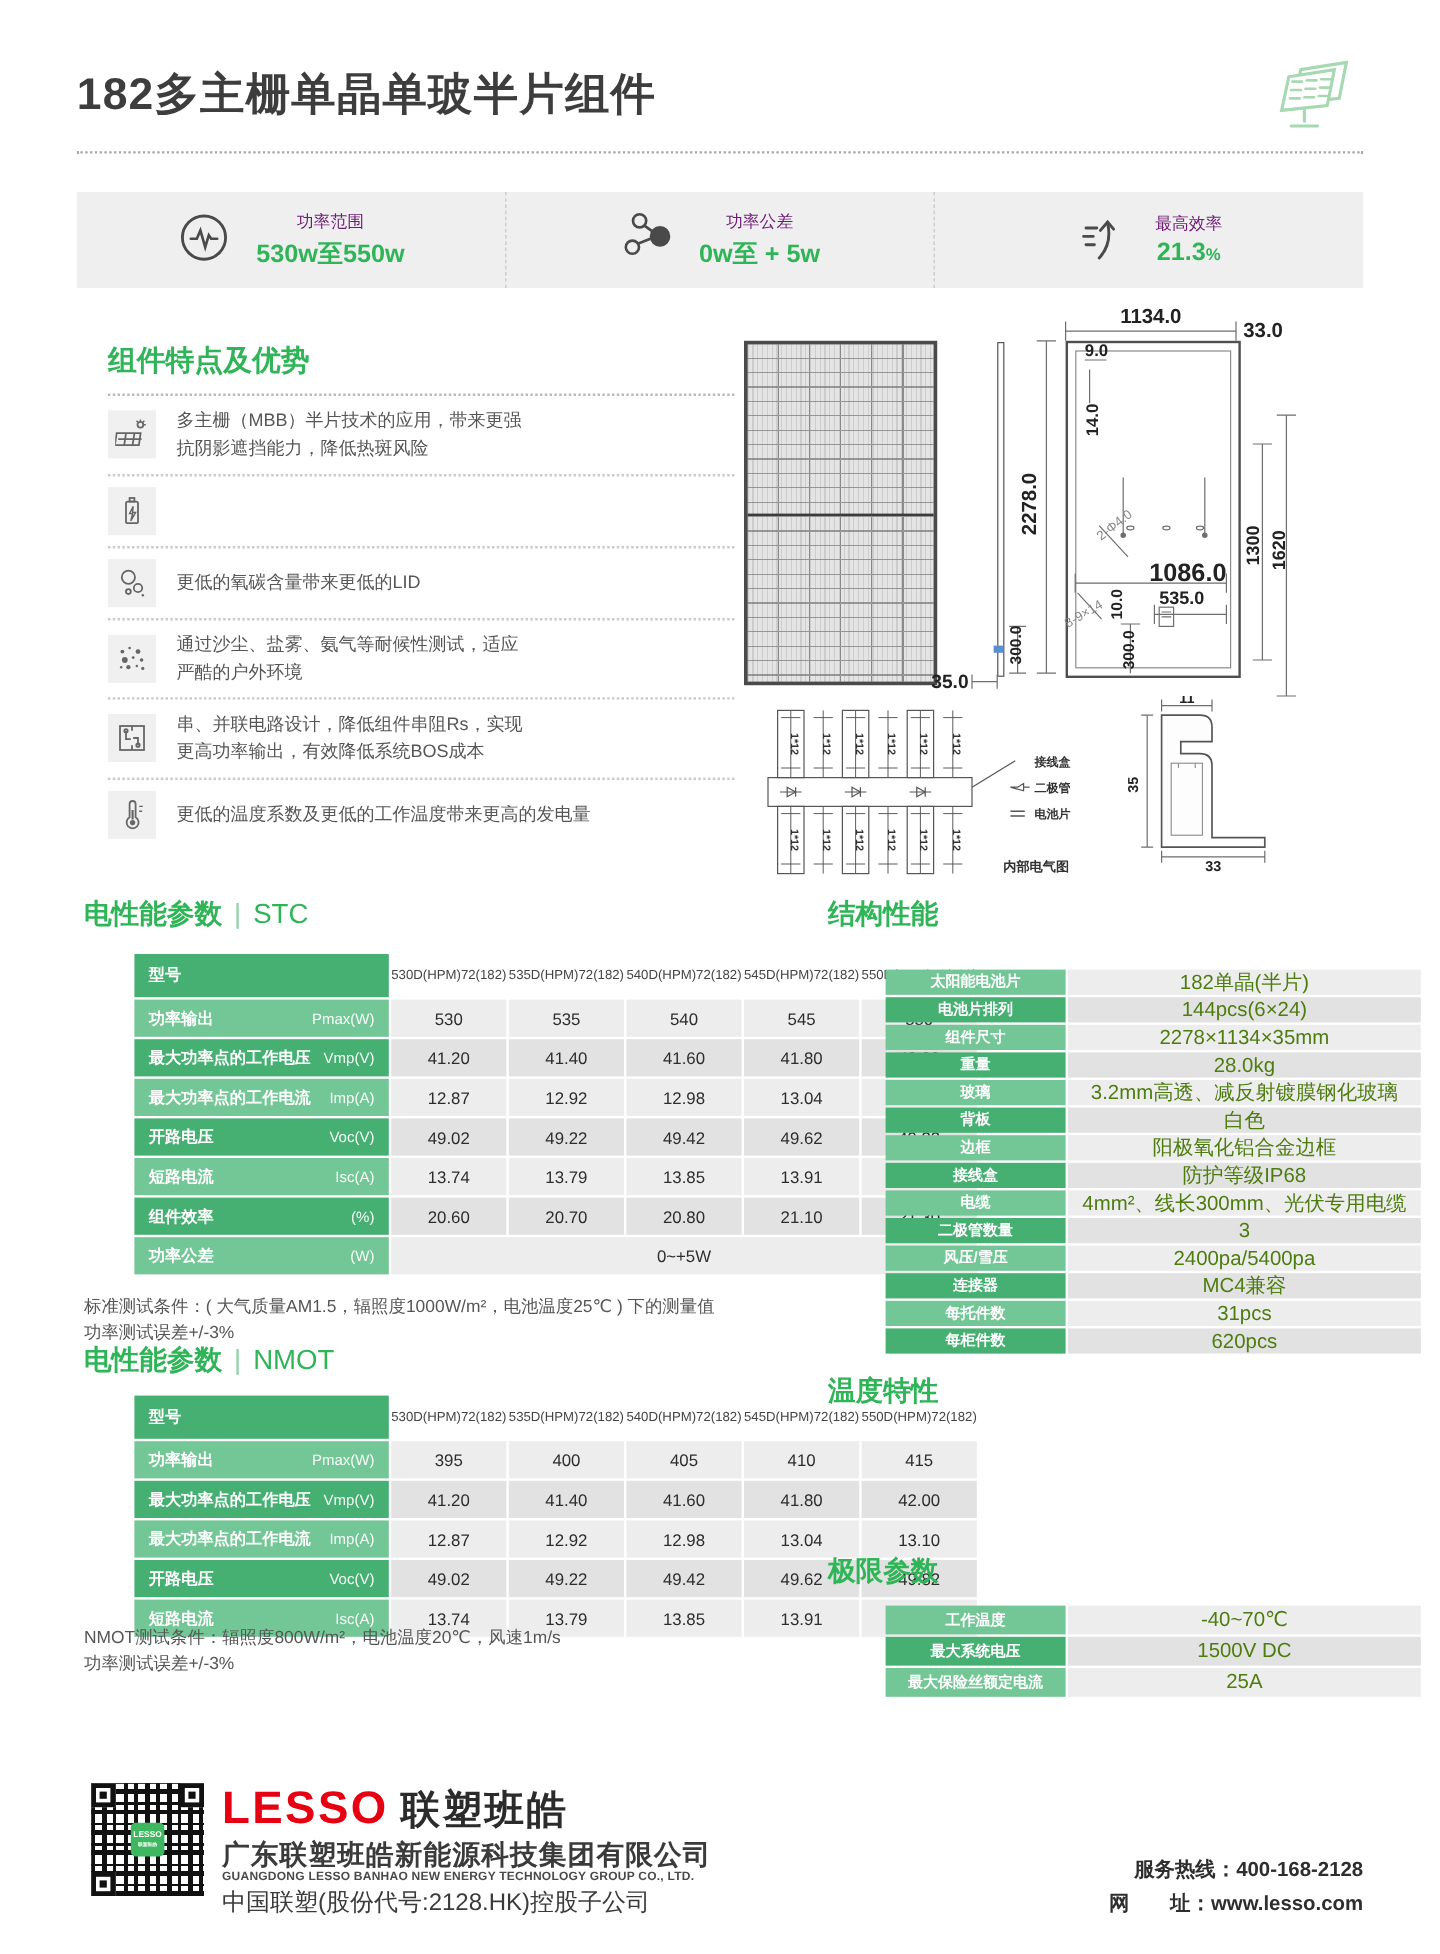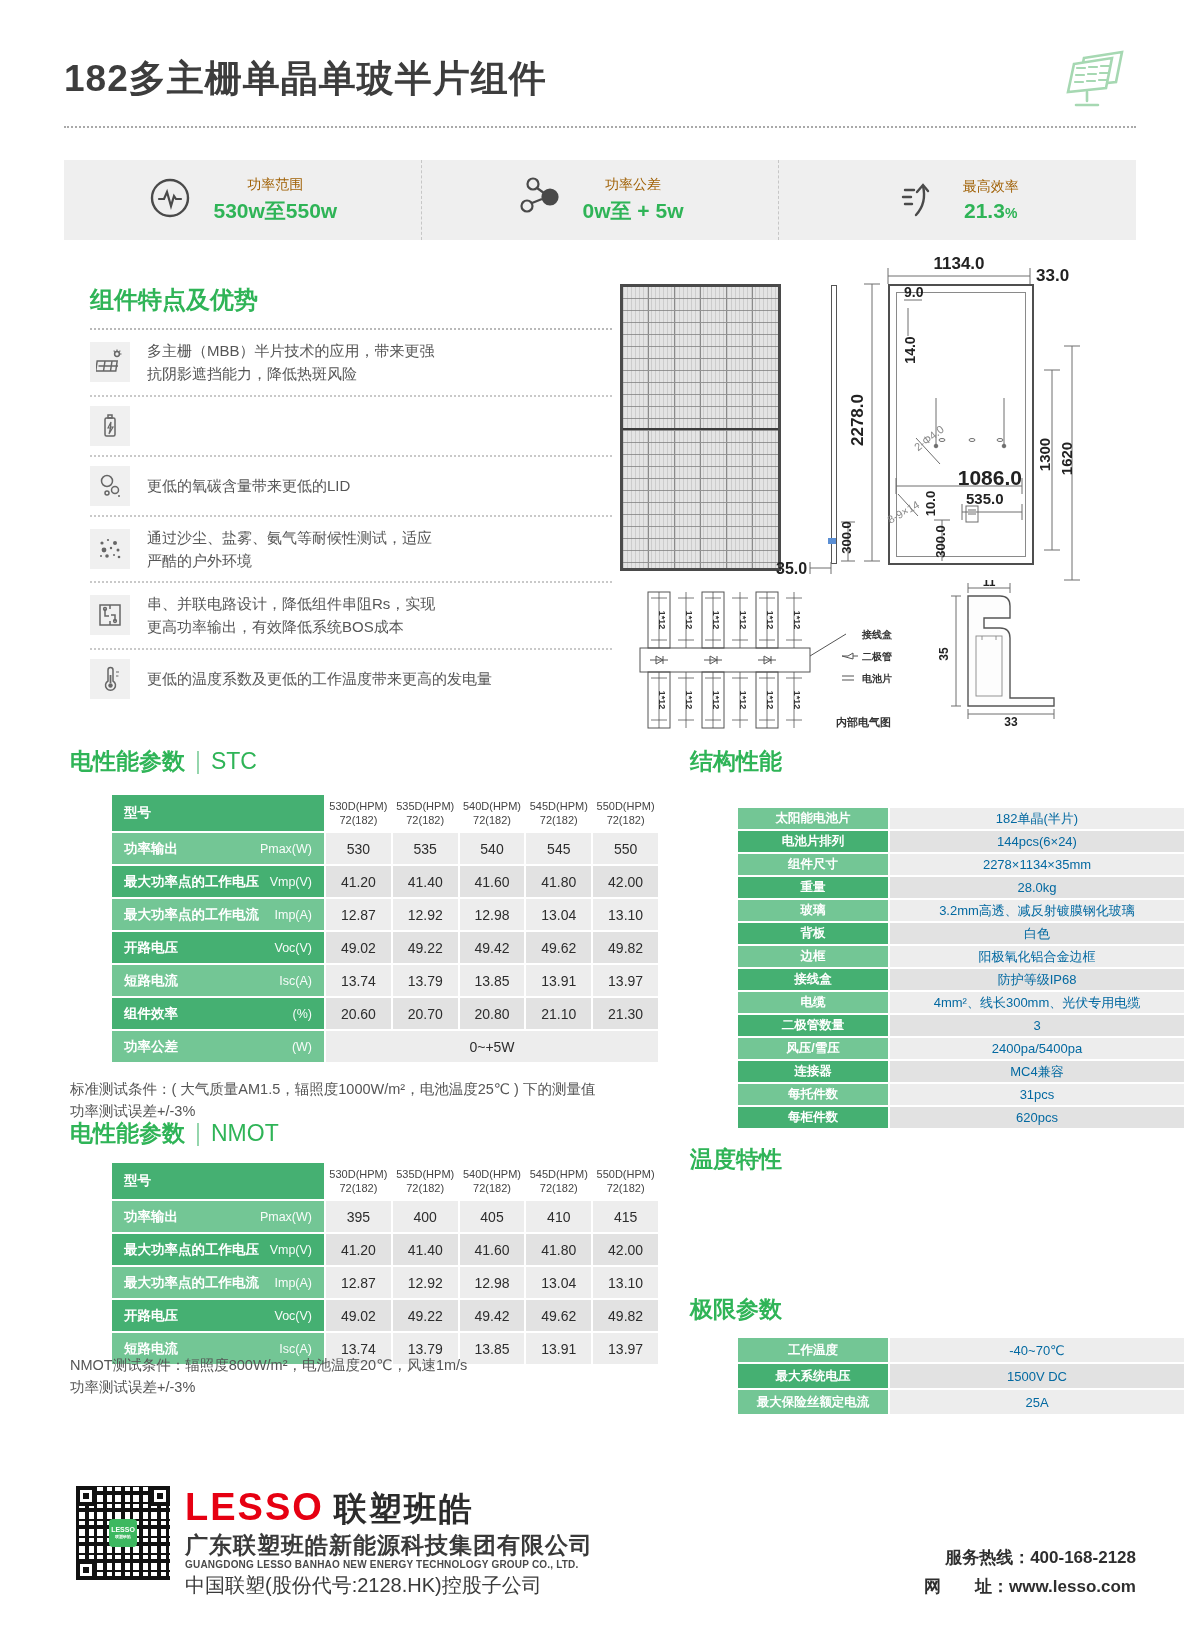--- a/index.html
+++ b/index.html
@@ -8,21 +8,21 @@
   .abs{position:absolute;}
   
   .page-title{left:64px;top:54px;font-size:37px;font-weight:bold;color:#3d3d3d;letter-spacing:1px;}
   .header-rule{left:64px;right:64px;top:126px;border-top:2px dotted #a9a9a9;height:0;}
   .header-icon{right:72px;top:48px;width:66px;height:62px;}
   
   .stats{left:64px;top:160px;width:1072px;height:80px;background:#efefef;display:flex;}
   .stat{flex:1;display:flex;align-items:center;justify-content:center;gap:20px;}
   .stat+.stat{border-left:1px dashed #c6c6c6;}
   .stat-txt{display:flex;flex-direction:column;align-items:center;}
-  .stat-label{font-size:14px;color:#a16207;}
+  .stat-label{font-size:14px;color:#701a75;}
   .stat-value{font-size:21px;font-weight:bold;color:#2FB457;margin-top:3px;}
   .stat-value .pct{font-size:14px;}
   
   .features{left:90px;top:284px;width:522px;}
   .features-title{font-size:24px;font-weight:bold;color:#2FB457;padding-bottom:12px;border-bottom:2px dotted #b9b9b9;}
   .feature{display:flex;align-items:center;gap:17px;padding:9px 0;border-bottom:2px dotted #c9c9c9;}
   .feature:last-child{border-bottom:none;}
   .f-icon{width:40px;height:40px;background:#f0f0f0;flex:none;display:flex;align-items:center;justify-content:center;}
   .f-text{font-size:15px;color:#565656;line-height:1.55;}
   
@@ -45,32 +45,32 @@
   .sec-title{font-size:23px;font-weight:bold;color:#2FB457;}
   .sec-title .divider{font-weight:300;color:#8fd3a8;margin:0 10px;}
   .sec-title .sub{font-weight:normal;}
   
   .t-grid{display:grid;gap:2px;position:absolute;padding-left:48px;}
   #stc-table{left:64px;top:795px;width:546px;grid-template-columns:212px repeat(5,1fr);grid-template-rows:36px repeat(7,31px);}
   #nmot-table{left:64px;top:1163px;width:546px;grid-template-columns:212px repeat(5,1fr);grid-template-rows:36px repeat(5,31px);}
   .lab{display:flex;align-items:center;justify-content:space-between;padding:0 12px;color:#fff;font-size:13.5px;font-weight:bold;}
   .lab .unit{font-weight:normal;font-size:12.5px;opacity:.95;}
   .gD{background:#45B072;}.gL{background:#73C695;}
-  .colh{background:#fff;display:flex;flex-direction:column;align-items:center;justify-content:center;font-size:11px;color:#444;line-height:1.3;}
+  .colh{background:#fff;display:flex;flex-direction:row;align-items:center;justify-content:center;font-size:11px;color:#444;line-height:1.3;}
   .val{display:flex;align-items:center;justify-content:center;font-size:14px;color:#2d2d2d;}
   .vL{background:#EDEDED;}.vD{background:#E2E2E2;}
   .span5{grid-column:2/7;}
   .note{left:70px;width:545px;font-size:14.5px;color:#555;line-height:1.55;}
   
   .s-grid{left:690px;width:446px;grid-template-columns:150px 1fr;}
   #struct-table{top:808px;grid-auto-rows:21px;}
   #temp-table{top:1188px;grid-auto-rows:24px;}
   #limit-table{top:1338px;grid-auto-rows:24px;}
   .slab{display:flex;align-items:center;justify-content:center;color:#fff;font-size:12.5px;font-weight:bold;}
-  .sval{display:flex;align-items:center;justify-content:center;font-size:13px;color:#0369a1;}
+  .sval{display:flex;align-items:center;justify-content:center;font-size:17px;color:#4d7c0f;}
   
   .qr{left:76px;top:1486px;width:94px;height:94px;background-color:#fff;
       background-image:
         repeating-linear-gradient(0deg,#111 0 4px,transparent 4px 8px,#111 8px 10px,transparent 10px 17px),
         repeating-linear-gradient(90deg,#111 0 3px,transparent 3px 9px,#111 9px 13px,transparent 13px 18px);}
   .finder{position:absolute;width:20px;height:20px;border:4px solid #111;background:#fff;box-sizing:border-box;}
   .finder b{position:absolute;left:3px;top:3px;width:6px;height:6px;background:#111;}
   .qr-logo{position:absolute;left:33px;top:33px;width:28px;height:28px;background:#3DB860;border-radius:4px;
            display:flex;flex-direction:column;align-items:center;justify-content:center;color:#fff;
            font-size:7px;font-weight:bold;line-height:1.2;}

